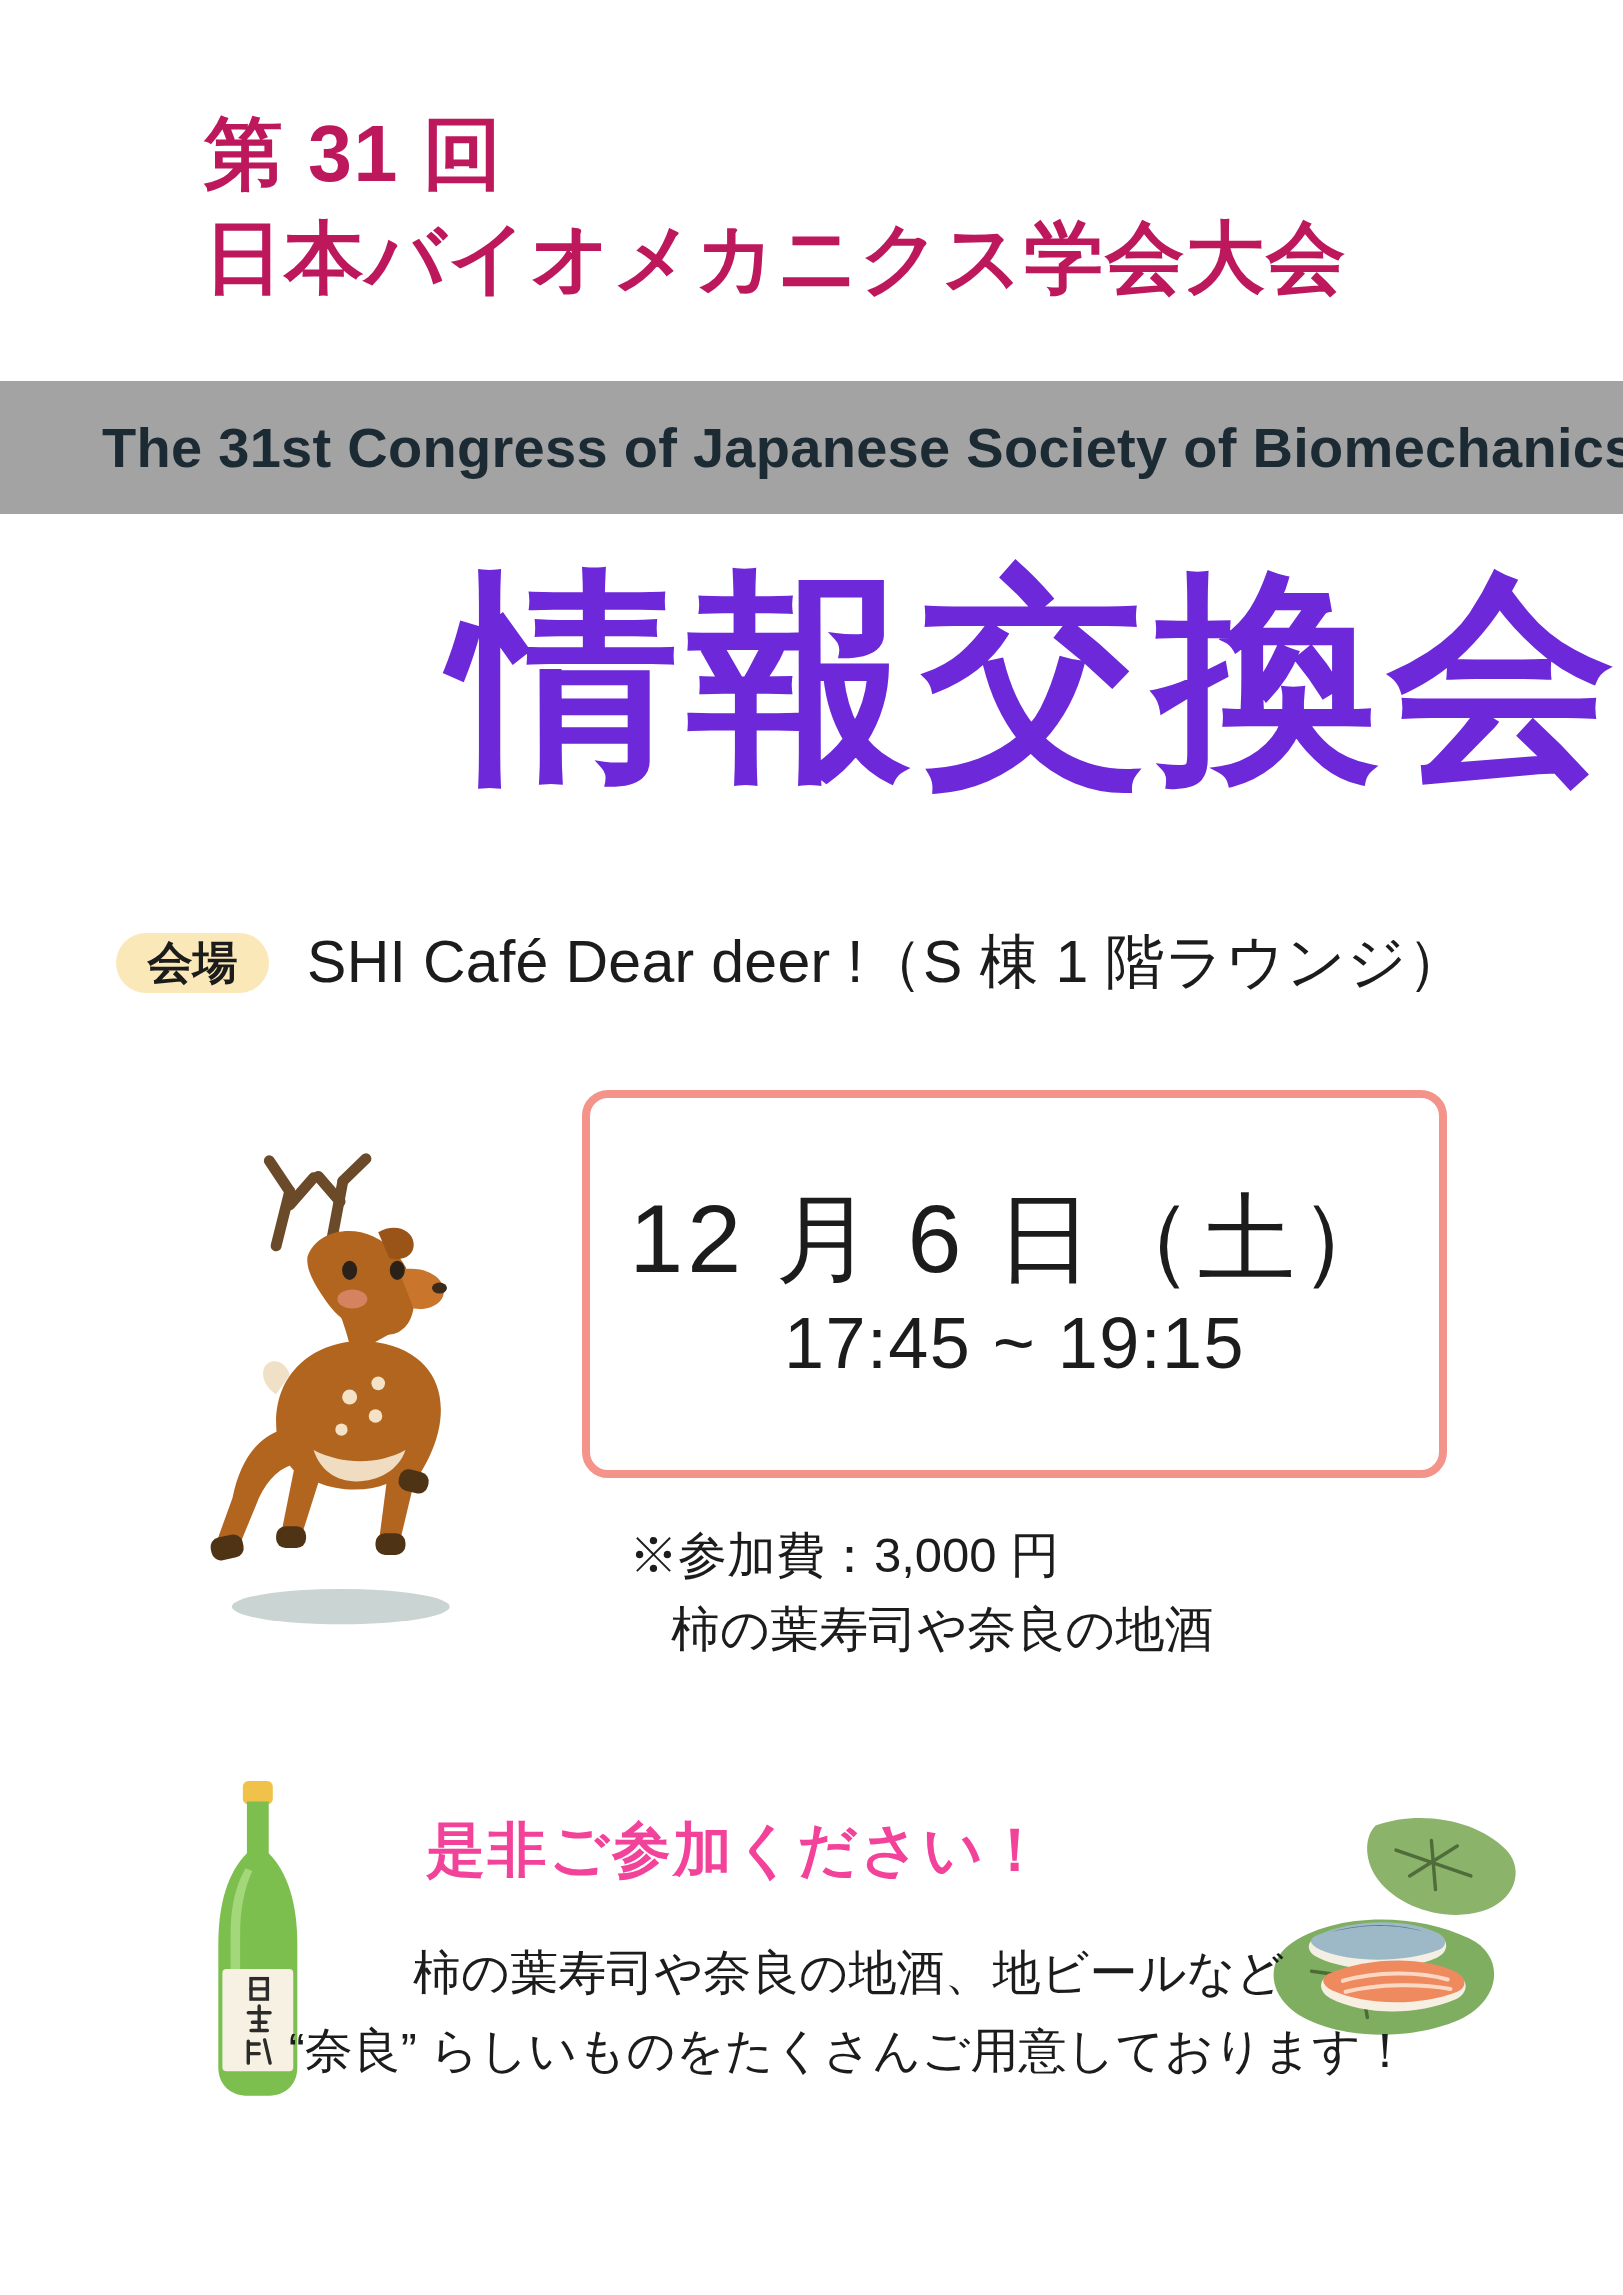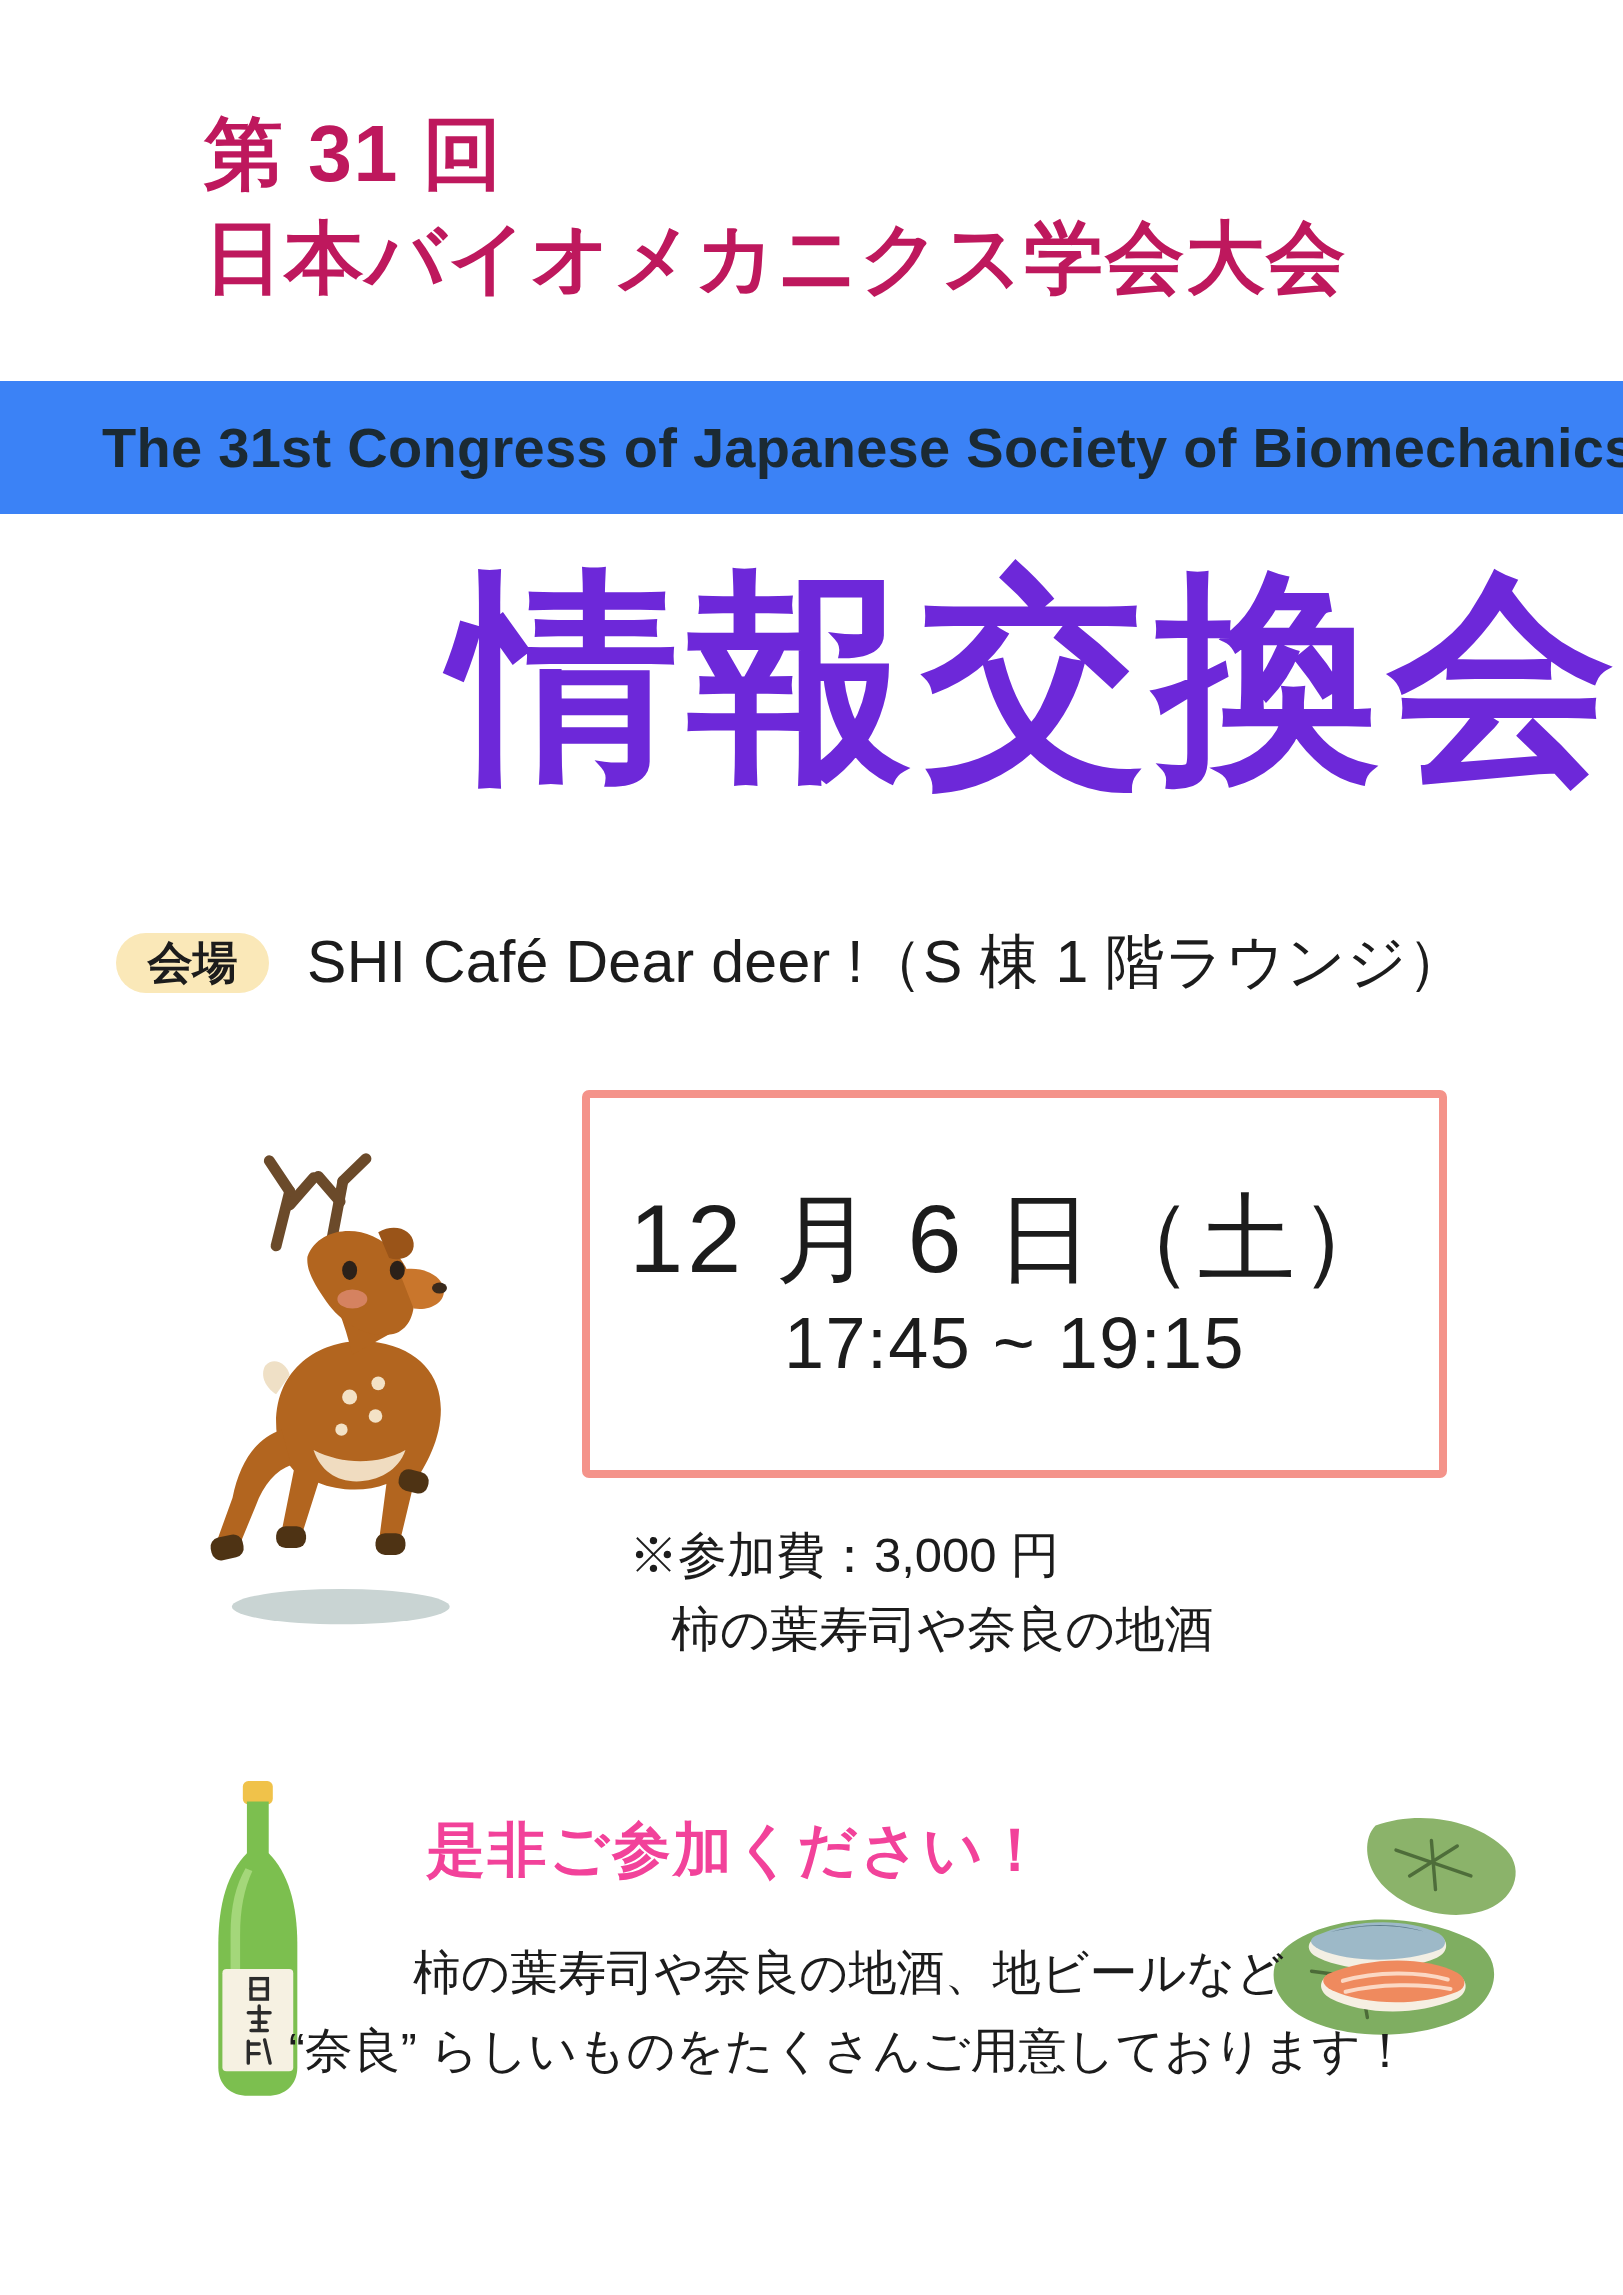--- a/index.html
+++ b/index.html
@@ -38,21 +38,21 @@
   .header-jp .line2 {
     display: block;
   }
 
   .teal-band {
     position: absolute;
     left: 0;
     top: 381px;
     width: 1623px;
     height: 133px;
-    background: #3b82f6;
+    background: #a3a3a3;
   }
   .teal-band .band-text {
     position: absolute;
     left: 102px;
     top: 34px;
     font-size: 56px;
     font-weight: 700;
     color: #1b2a33;
     letter-spacing: 0.005em;
     white-space: nowrap;
@@ -104,21 +104,21 @@
   }
 
   
   .date-box {
     position: absolute;
     left: 582px;
     top: 1090px;
     width: 865px;
     height: 388px;
     border: 8.9px solid #f4938a;
-    border-radius: 7px;
+    border-radius: 26px;
     box-sizing: border-box;
     display: flex;
     flex-direction: column;
     align-items: center;
     justify-content: center;
   }
   .date-line1 {
     font-size: 97px;
     font-weight: 400;
     letter-spacing: 0.04em;

